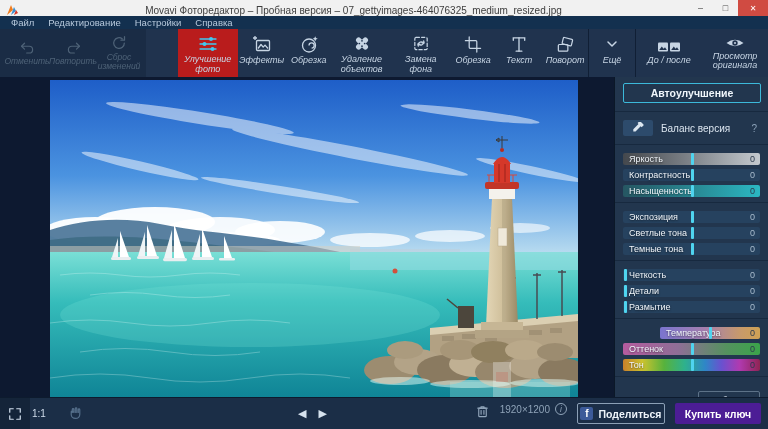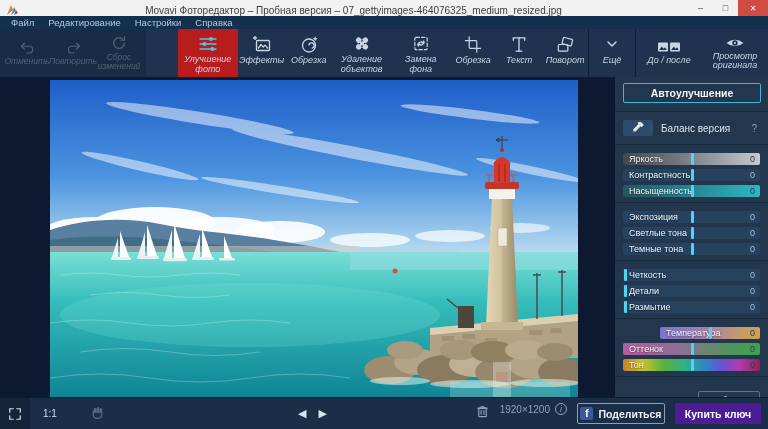--- a/index.html
+++ b/index.html
@@ -77,21 +77,21 @@
   .t-hue    { background:linear-gradient(90deg,#c9802a 0%,#ccc32f 14%,#57b23c 30%,#2eb18d 45%,#2f86c7 60%,#6a51cf 72%,#b03ab0 85%,#8f2453 100%); }
   .reset-row { display:flex; justify-content:flex-end; padding:6px 8px; }
   .btn-reset { width:62px; height:16px; background:transparent; border:1px solid #5d7288;
                border-radius:2px; color:#c3cfdb; font-size:9.5px; font-family:inherit; }
 
   
   .statusbar { position:absolute; left:0; right:0; bottom:0; height:32px; background:#1b2e47;
                border-top:1px solid #0d1b2e; display:flex; align-items:center; }
   .fit-btn { width:30px; height:31px; background:#142439; display:flex; align-items:center;
              justify-content:center; color:#cfdceb; }
-  .sb-ratio { color:#cfdceb; font-size:10px; margin:0 13px; }
+  .sb-ratio { color:#cfdceb; font-size:10px; margin:0 2px; }
   .zoom-cluster { display:flex; align-items:center; gap:5px; color:#9db1c5; }
   .zslider { position:relative; width:42px; height:2px; background:#47617d; margin:0 3px; }
   .zdot { position:absolute; left:-2px; top:-3px; width:8px; height:8px; border-radius:50%;
           background:#e9eff5; }
   .sb-zoom { color:#9db1c5; font-size:10px; margin-left:7px; }
   .hand { margin-left:20px; color:#556f8b; display:flex; }
   .nav-arrows { position:absolute; left:298px; display:flex; gap:12px; color:#d7e3ef; font-size:11px; }
   .nav-arrows span { cursor:default; }
   .sb-right { margin-left:auto; display:flex; align-items:flex-start; gap:10px; padding-right:7px; }
   .trash { color:#93a7bc; display:flex; }

